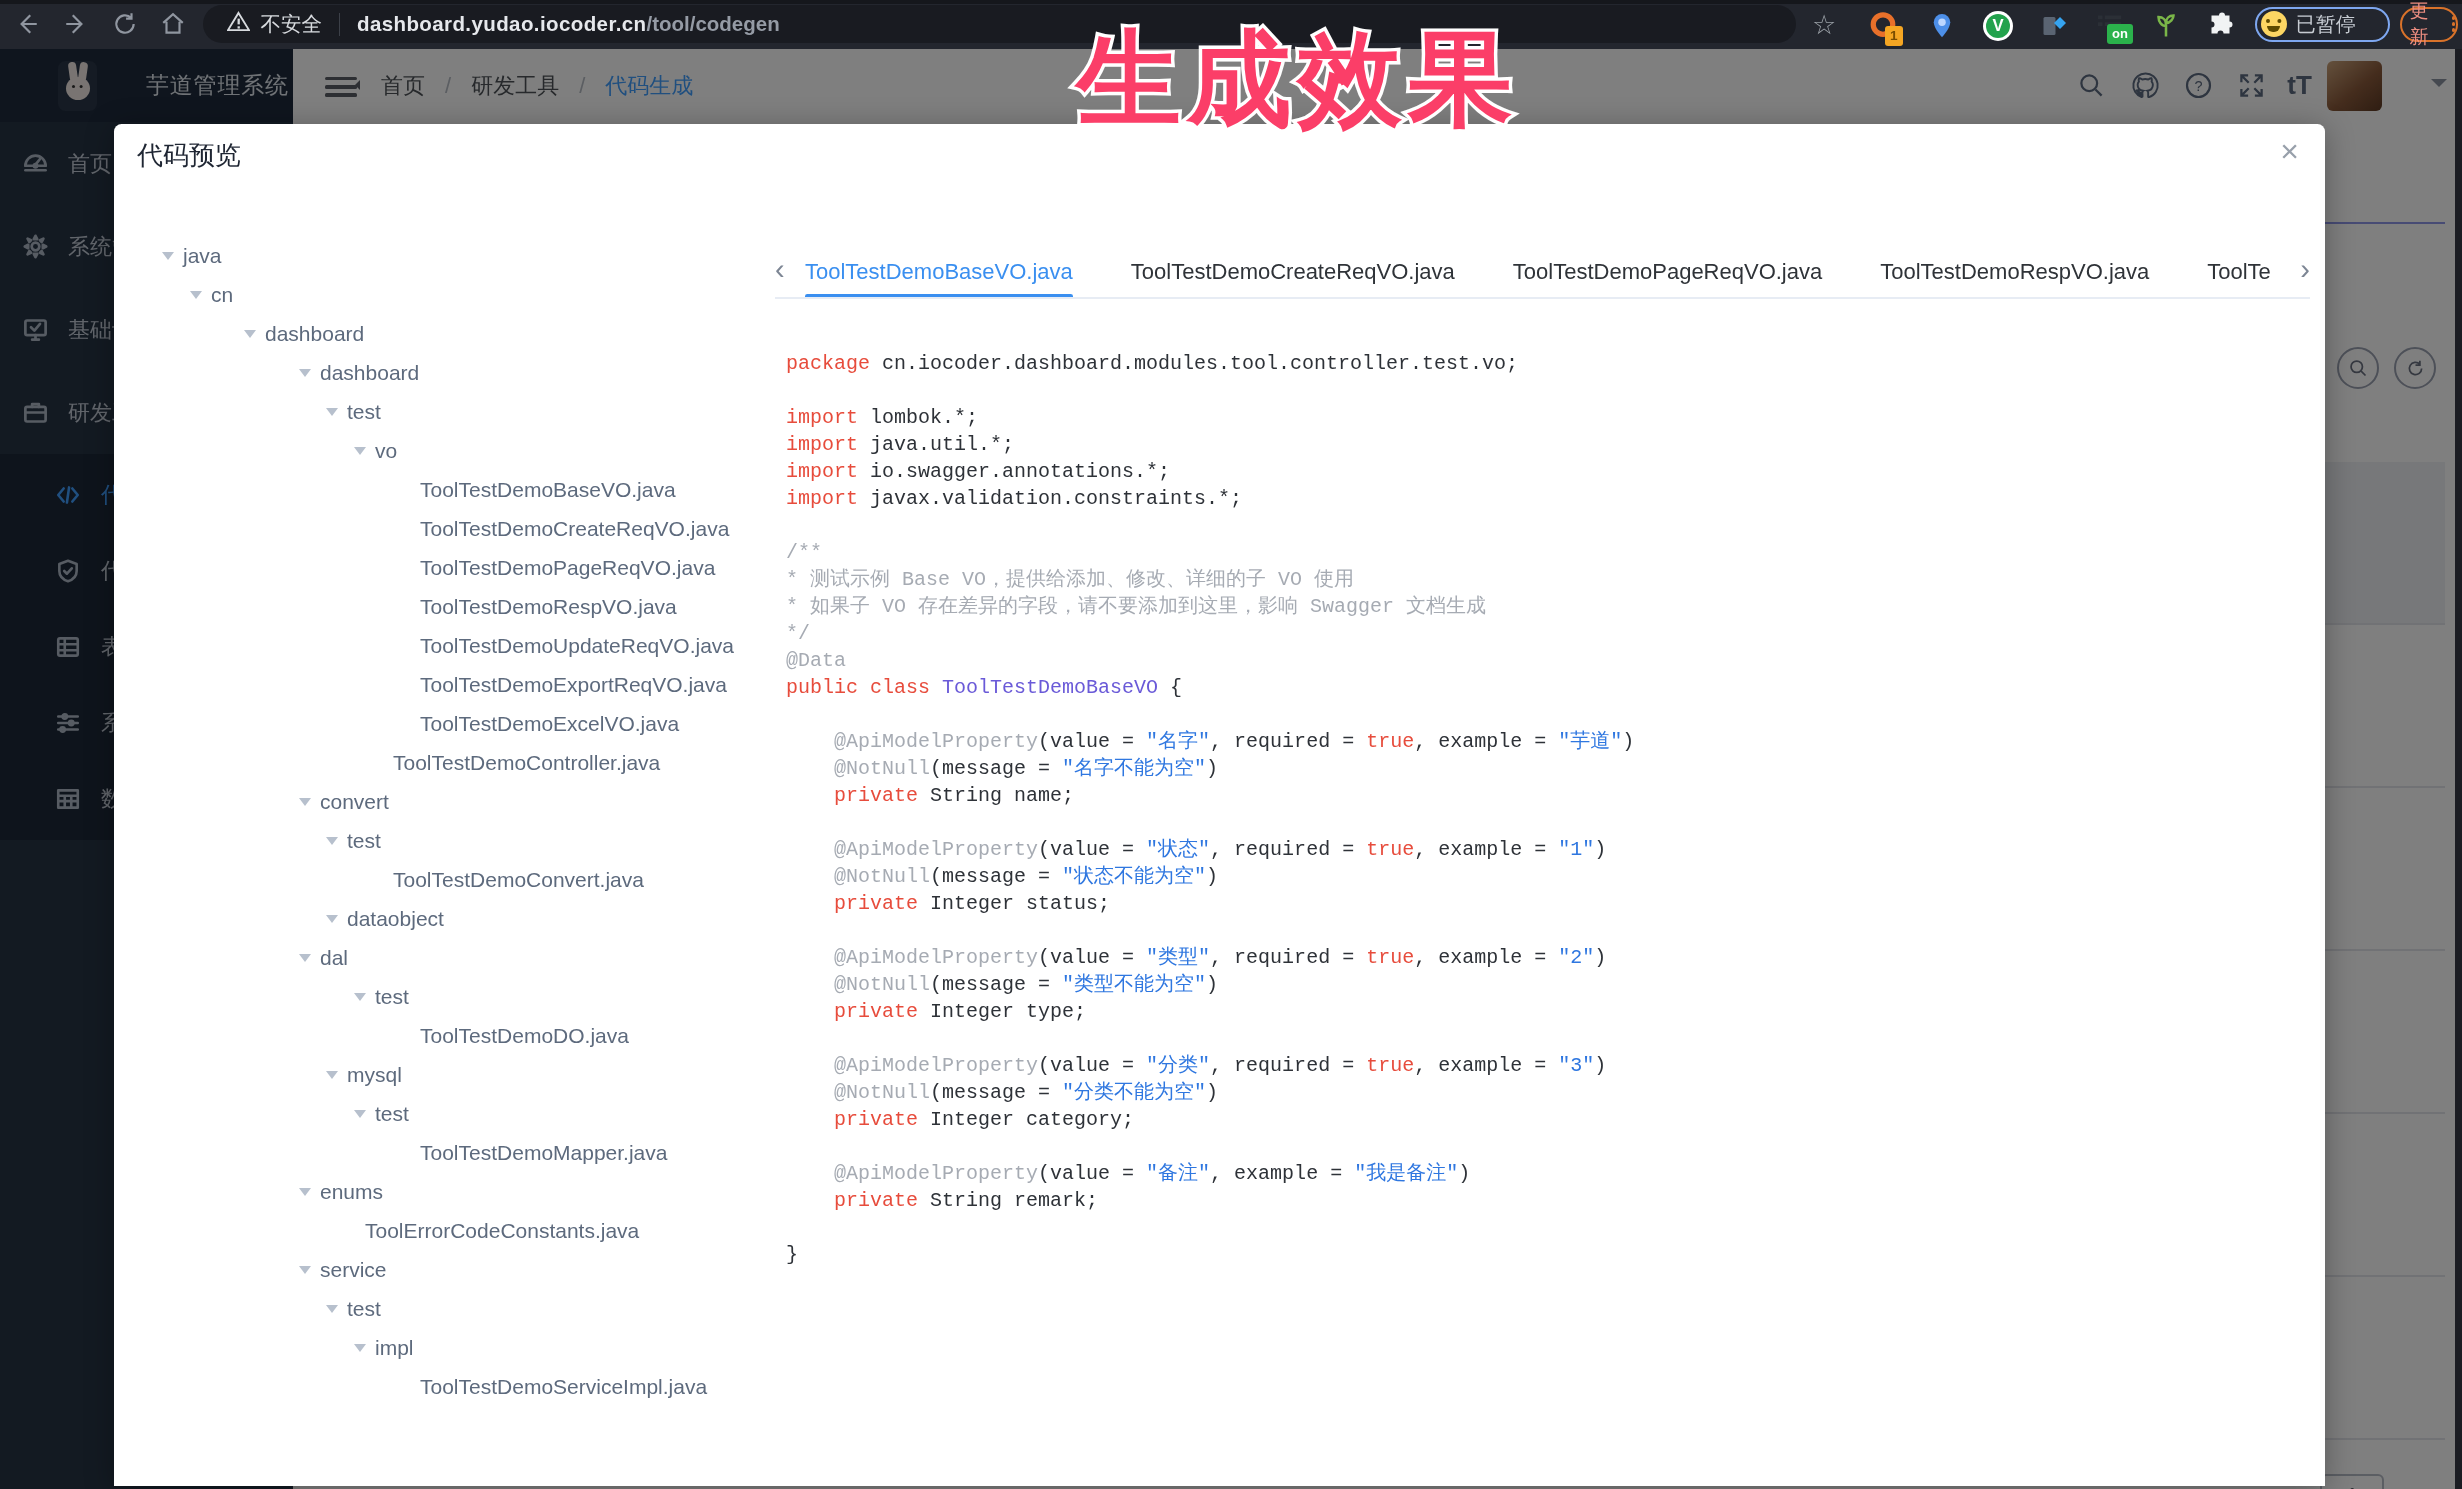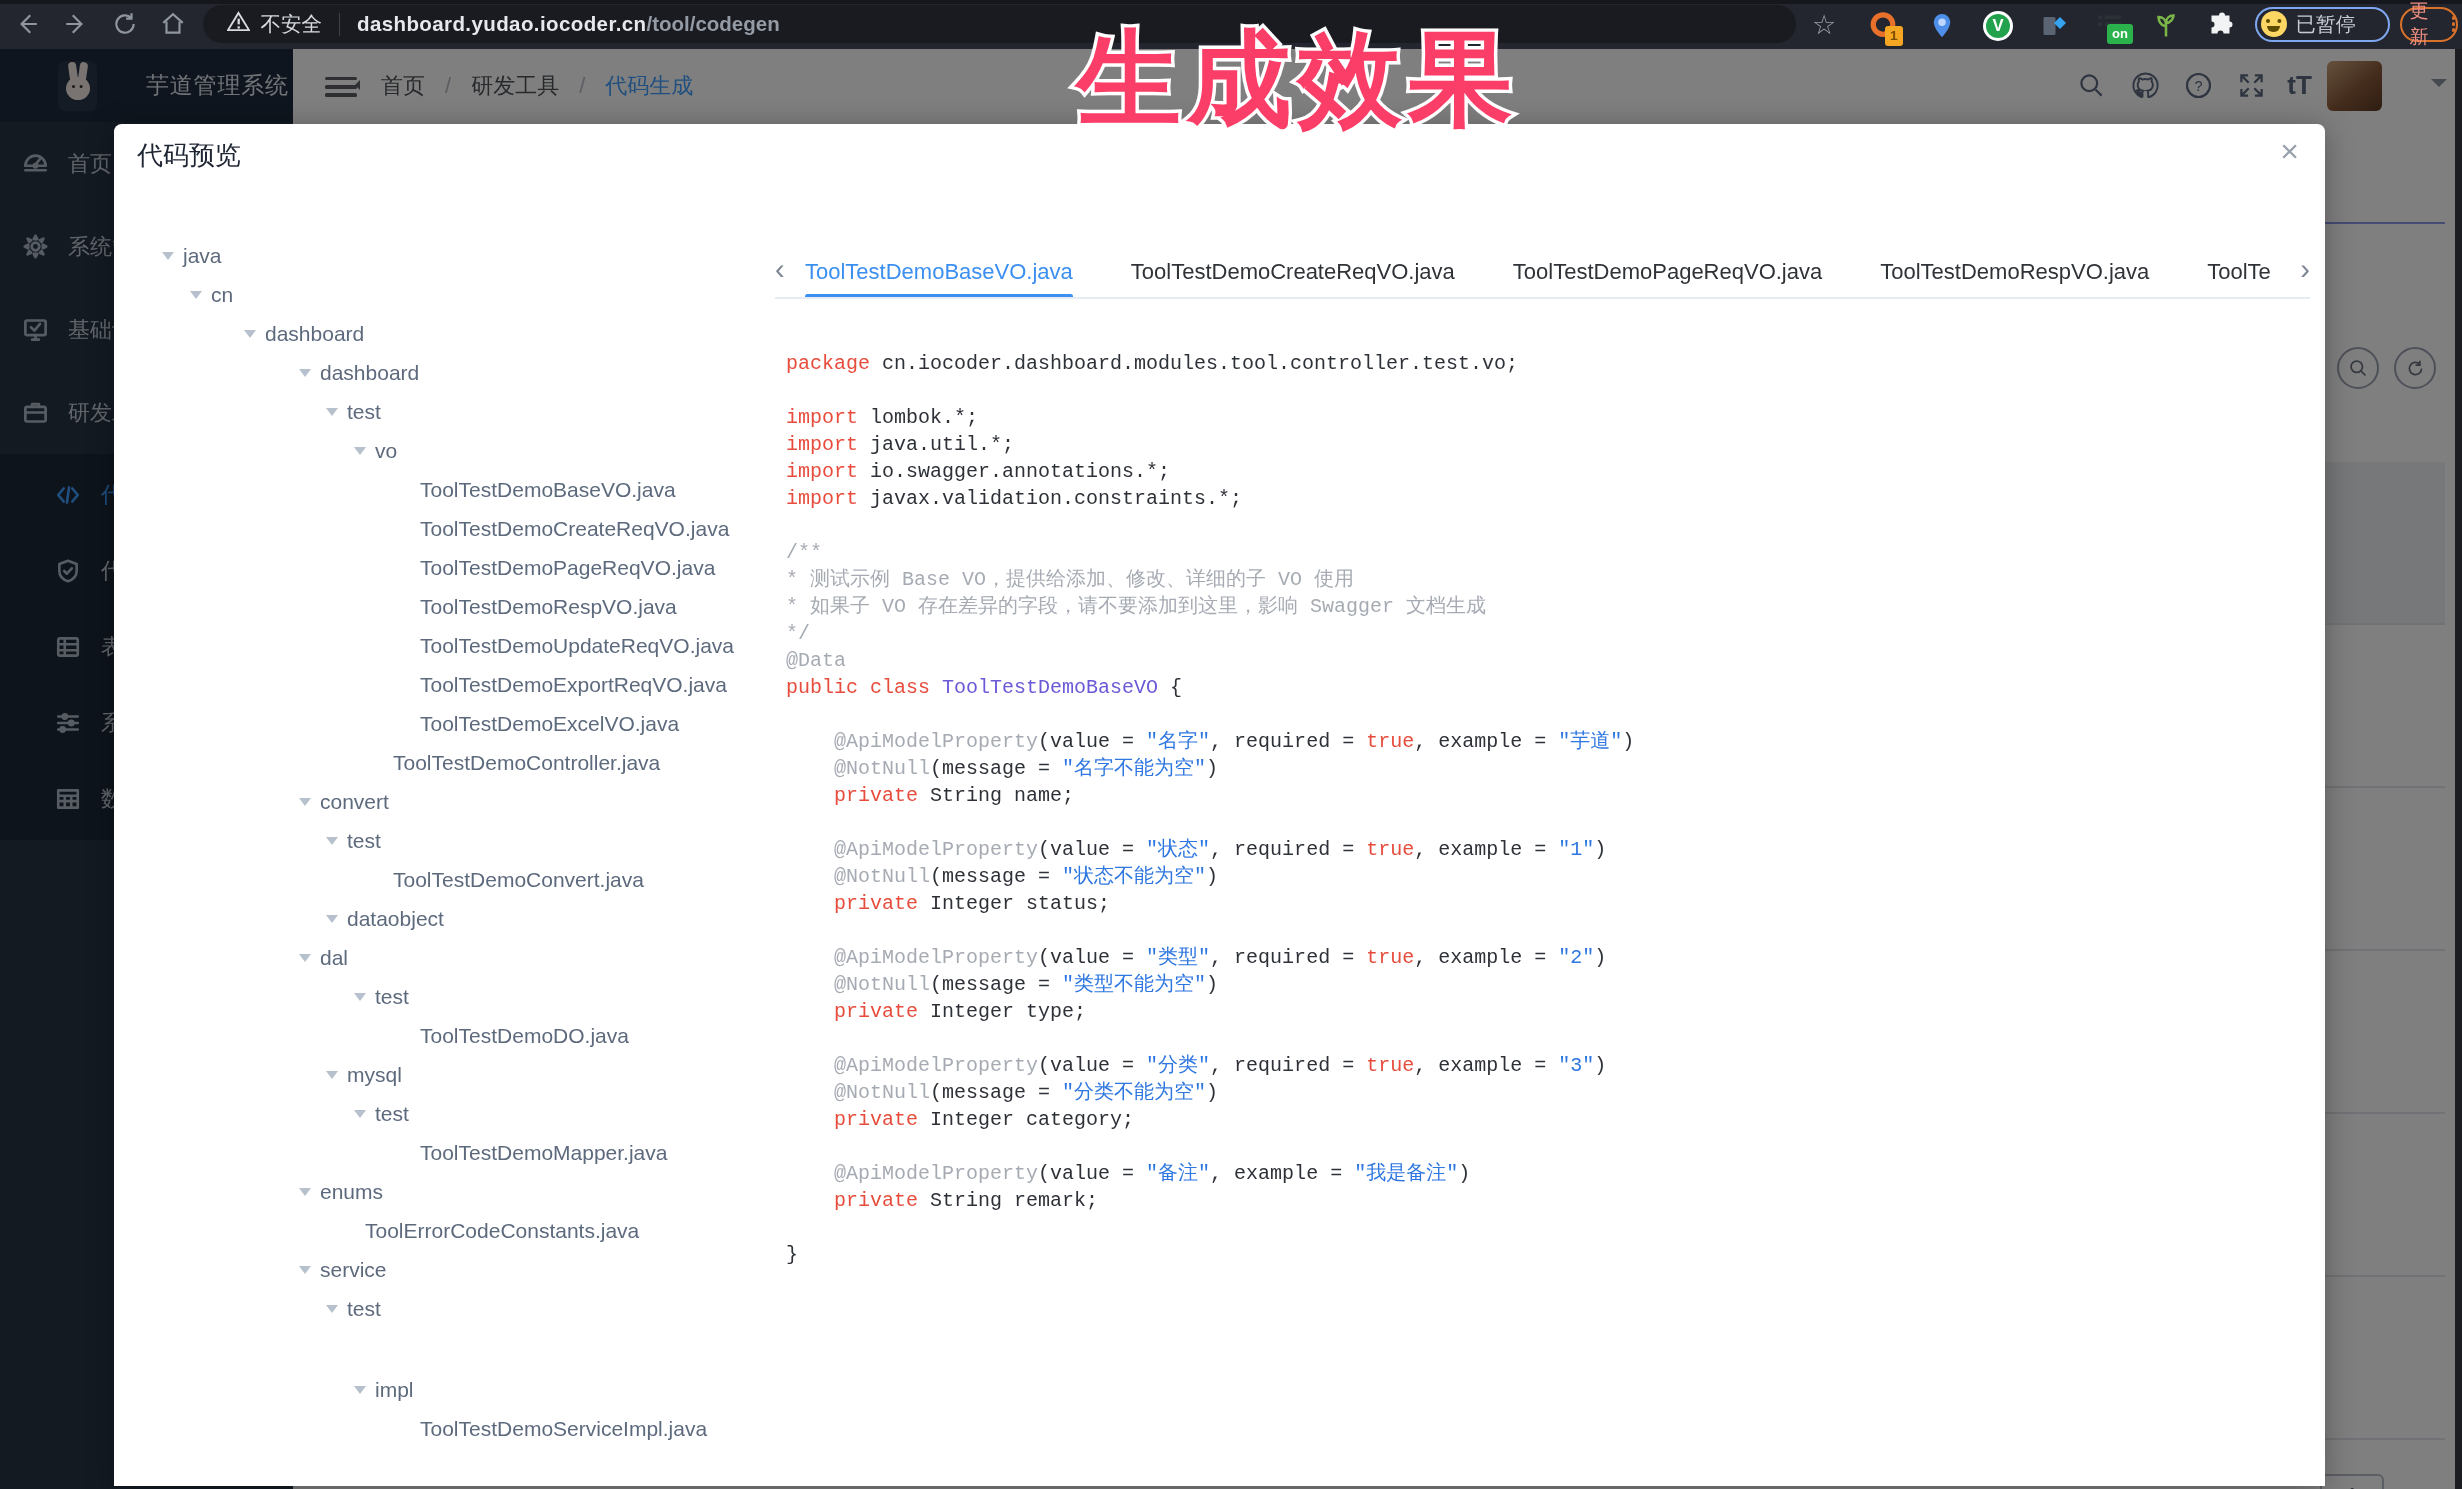--- a/index.html
+++ b/index.html
@@ -539,21 +539,21 @@
           <i></i>
         </span>
         <span>service</span>
       </div>
       <div class="trow" style="padding-left: 194px;">
         <span class="caret">
           <i></i>
         </span>
         <span>test</span>
       </div>
-      <div class="trow" style="padding-left: 222px; margin-top: 42px;">
+      <div class="trow" style="padding-left: 222px;">
         <span class="caret">
           <i></i>
         </span>
         <span>impl</span>
       </div>
       <div class="trow" style="padding-left: 267px;">
         <span class="caret"></span>
         <span>ToolTestDemoServiceImpl.java</span>
       </div>
     </div>

